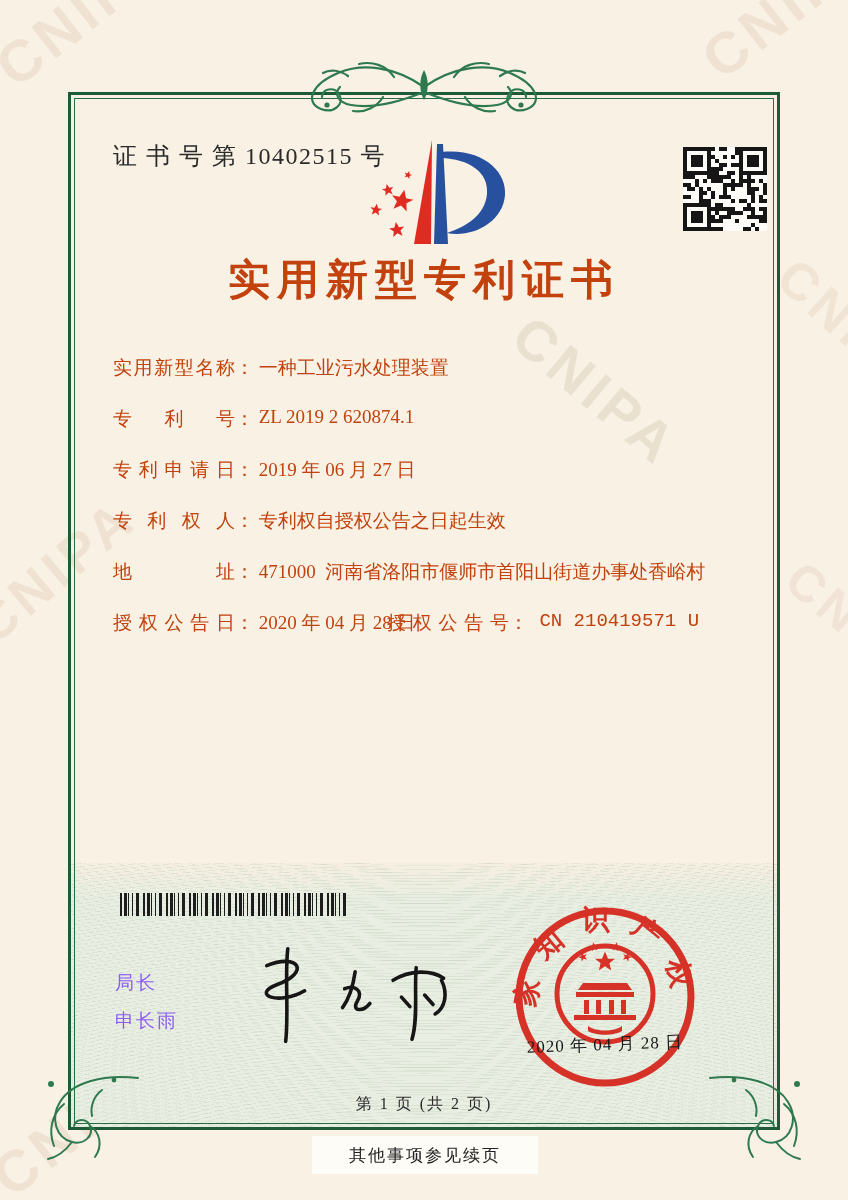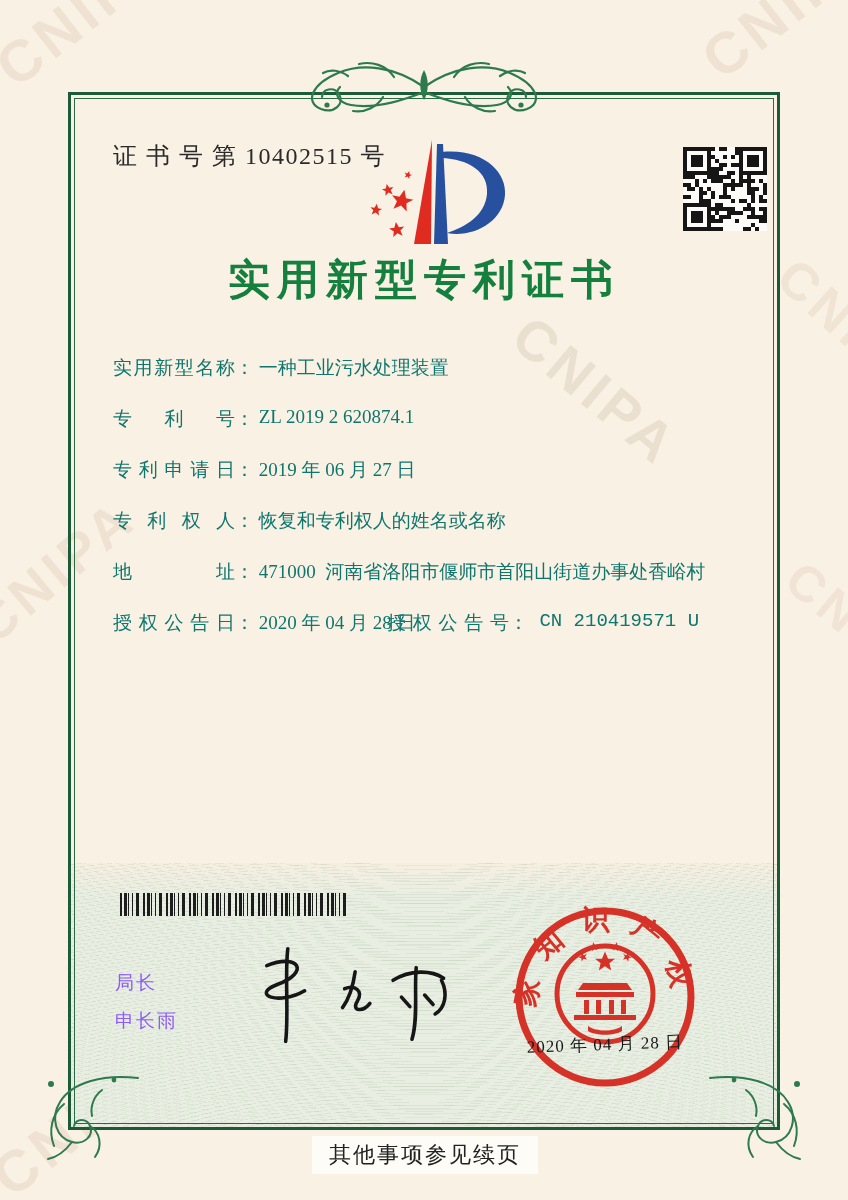--- a/index.html
+++ b/index.html
@@ -58,26 +58,26 @@
     position:absolute;left:683px;top:147px;width:84px;height:84px;background:#fdfcf8;
   }
   .qr-grid{
     position:absolute;inset:0;display:grid;
     grid-template-columns:repeat(21,4px);grid-template-rows:repeat(21,4px);
   }
   .qr-grid div.on{background:#161616;}
 
   .page-title{
     position:absolute;left:0;top:252px;width:848px;text-align:center;
-    font-size:42px;font-weight:700;color:#15803d;letter-spacing:7px;
+    font-size:42px;font-weight:700;color:#c2410c;letter-spacing:7px;
   }
 
   
   .fields{position:absolute;left:113px;top:355px;width:640px;}
-  .row{position:relative;height:25px;margin-bottom:26px;font-size:19px;color:#0f766e;}
+  .row{position:relative;height:25px;margin-bottom:26px;font-size:19px;color:#c2410c;}
   .lab{
     display:inline-block;width:122px;text-align:justify;text-align-last:justify;
     vertical-align:top;
   }
   .colon{display:inline-block;vertical-align:top;}
   .val{white-space:pre-wrap;vertical-align:top;}
   .grant-pair2{position:absolute;left:274px;top:0;white-space:nowrap;font-family:Liberation Mono, monospace;}
 
   
   .paras{position:absolute;left:112px;top:696px;width:638px;}
@@ -106,21 +106,21 @@
     font-size:17px;color:#171717;letter-spacing:1px;transform:rotate(-2deg);
     white-space:pre-wrap;
   }
   .page-num{
     position:absolute;left:0;top:1094px;width:848px;text-align:center;
     font-size:16px;color:#2b2b2b;letter-spacing:2px;
   }
   .cont-box{
     position:absolute;left:312px;top:1136px;width:226px;height:38px;
     background:#fdfcf7;display:flex;align-items:center;justify-content:center;
-    font-size:22px;color:#222;letter-spacing:2px;
+    font-size:17px;color:#222;letter-spacing:2px;
   }
 </style>
 </head>
 <body>
 
 <div id="sheet">
 
   <span class="wm wm1">CNIPA</span>
   <span class="wm wm2">CNIPA</span>
   <span class="wm wm3">CNIPA</span>
@@ -645,21 +645,21 @@
     <div class="row">
       <span class="lab">实用新型名称</span><span class="colon">：</span> <span class="val">一种工业污水处理装置</span>
     </div>
     <div class="row">
       <span class="lab">专利号</span><span class="colon">：</span> <span class="val">ZL 2019 2 620874.1</span>
     </div>
     <div class="row">
       <span class="lab">专利申请日</span><span class="colon">：</span> <span class="val">2019 年 06 月 27 日</span>
     </div>
     <div class="row">
-      <span class="lab">专利权人</span><span class="colon">：</span> <span class="val">恢复和专利权人的姓名或名称</span>
+      <span class="lab">专利权人</span><span class="colon">：</span> <span class="val">专利权自授权公告之日起生效</span>
     </div>
     <div class="row">
       <span class="lab">地址</span><span class="colon">：</span> <span class="val">471000  河南省洛阳市偃师市首阳山街道办事处香峪村</span>
     </div>
     <div class="row">
       <span class="lab">授权公告日</span><span class="colon">：</span> <span class="val">2020 年 04 月 28 日</span>
       <span class="grant-pair2">
         <span class="lab">授权公告号</span><span class="colon">：</span> <span class="val">CN 210419571 U</span>
       </span>
     </div>
@@ -709,16 +709,17 @@
       <rect x="86" y="98" width="5" height="14" stroke="none"></rect>
       <rect x="99" y="98" width="5" height="14" stroke="none"></rect>
       <rect x="111" y="98" width="5" height="14" stroke="none"></rect>
       <rect x="64" y="113" width="62" height="5" stroke="none"></rect>
       <path d="M78,124 C86,130 104,130 112,124 L112,129 C104,134 86,134 78,129 Z" stroke="none"></path>
     </g>
   </svg>
 
   <div class="seal-date">2020 年 04 月 28 日</div>
 
+  <div class="page-num">第 1 页 (共 2 页)</div>
 
   <div class="cont-box">其他事项参见续页</div>
 
 </div>
 
 </body></html>

